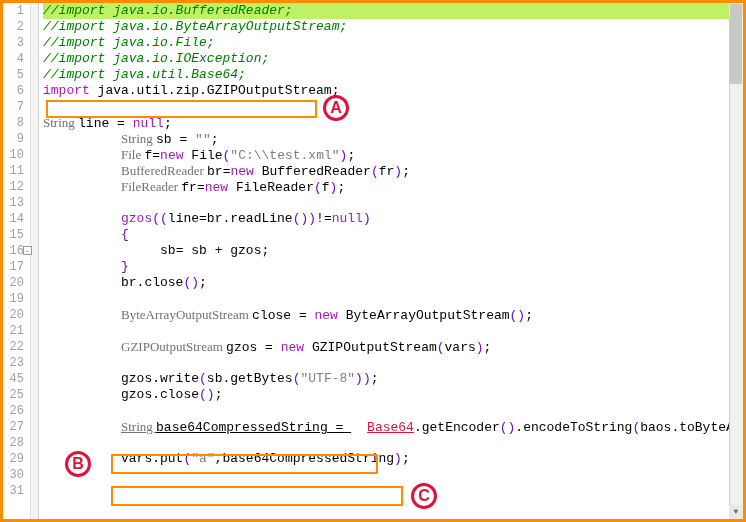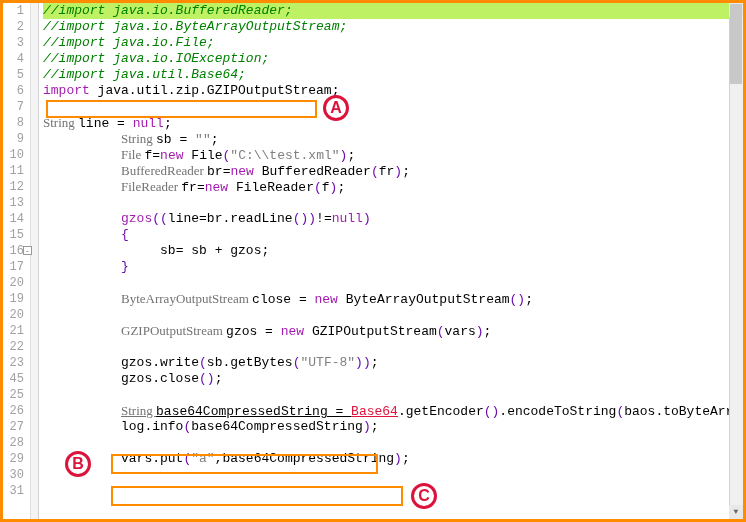--- a/index.html
+++ b/index.html
@@ -63,21 +63,21 @@
     height: 16px;
     line-height: 16px;
     white-space: pre;
   }
   .line.hl { background: #bef264; }
   .c-comment { color: #008000; font-style: italic; }
   .c-kw { color: #a21caf; }
   .c-type { color: #737373; font-family: Liberation Serif, serif; }
   .c-str { color: #808080; }
   .c-paren { color: #6a0dad; }
-  .c-err { color: #dc143c; }
+  .c-err { color: #dc143c; margin-left: 16px; }
   .scrollbar {
     position: absolute;
     right: 0;
     top: 0;
     width: 14px;
     height: 100%;
     background: #f0f0f0;
     border-left: 1px solid #d0d0d0;
   }
   .scroll-thumb {
@@ -192,30 +192,30 @@
     <div class="line"><span class="c-type">String </span><span>line = </span><span class="c-kw">null</span><span>;</span></div>
     <div class="line"><span>          </span><span class="c-type">String </span><span>sb = </span><span class="c-str">""</span><span>;</span></div>
     <div class="line"><span>          </span><span class="c-type">File </span><span>f=</span><span class="c-kw">new </span><span>File</span><span class="c-paren">(</span><span class="c-str">"C:\\test.xml"</span><span class="c-paren">)</span><span>;</span></div>
     <div class="line"><span>          </span><span class="c-type">BufferedReader </span><span>br=</span><span class="c-kw">new </span><span>BufferedReader</span><span class="c-paren">(</span><span>fr</span><span class="c-paren">)</span><span>;</span></div>
     <div class="line"><span>          </span><span class="c-type">FileReader </span><span>fr=</span><span class="c-kw">new </span><span>FileReader</span><span class="c-paren">(</span><span>f</span><span class="c-paren">)</span><span>;</span></div>
     <div class="line"></div>
     <div class="line"><span>          </span><span class="c-kw">gzos</span><span class="c-paren">((</span><span>line=br.readLine</span><span class="c-paren">())</span><span>!=</span><span class="c-kw">null</span><span class="c-paren">)</span></div>
     <div class="line"><span>          </span><span class="c-paren">{</span></div>
     <div class="line"><span>               </span><span>sb= sb + gzos;</span></div>
     <div class="line"><span>          </span><span class="c-paren">}</span></div>
+    <div class="line"><span>          </span><span>br.close</span><span class="c-paren">()</span><span>;</span></div>
     <div class="line"></div>
     <div class="line"><span>          </span><span class="c-type">ByteArrayOutputStream </span><span>close = </span><span class="c-kw">new </span><span>ByteArrayOutputStream</span><span class="c-paren">()</span><span>;</span></div>
     <div class="line"></div>
     <div class="line"><span>          </span><span class="c-type">GZIPOutputStream </span><span>gzos = </span><span class="c-kw">new </span><span>GZIPOutputStream</span><span class="c-paren">(</span><span>vars</span><span class="c-paren">)</span><span>;</span></div>
     <div class="line"></div>
     <div class="line"><span>          </span><span>gzos.write</span><span class="c-paren">(</span><span>sb.getBytes</span><span class="c-paren">(</span><span class="c-str">"UTF-8"</span><span class="c-paren">))</span><span>;</span></div>
     <div class="line"><span>          </span><span>gzos.close</span><span class="c-paren">()</span><span>;</span></div>
     <div class="line"></div>
     <div class="line"><span>          </span><span class="c-type" style="text-decoration: underline;">String </span><span style="text-decoration: underline;">base64CompressedString = </span><span class="c-err" style="text-decoration: underline;">Base64</span><span>.getEncoder</span><span class="c-paren">()</span><span>.encodeToString</span><span class="c-paren">(</span><span>baos.toByteArray</span></div>
-    <div class="line"><span>          </span><span>log.info</span><span class="c-paren">(</span><span>base64CompressedString</span><span class="c-paren">)</span><span>;</span></div>
     <div class="line"></div>
     <div class="line"><span>          </span><span>vars.put</span><span class="c-paren">(</span><span class="c-str">"a"</span><span>,</span><span>base64CompressedString</span><span class="c-paren">)</span><span>;</span></div>
   </div>
   <div class="scrollbar">
     <div class="arrow-up">▲</div>
     <div class="scroll-thumb"></div>
     <div class="arrow-down">▼</div>
   </div>
 </div>
 

